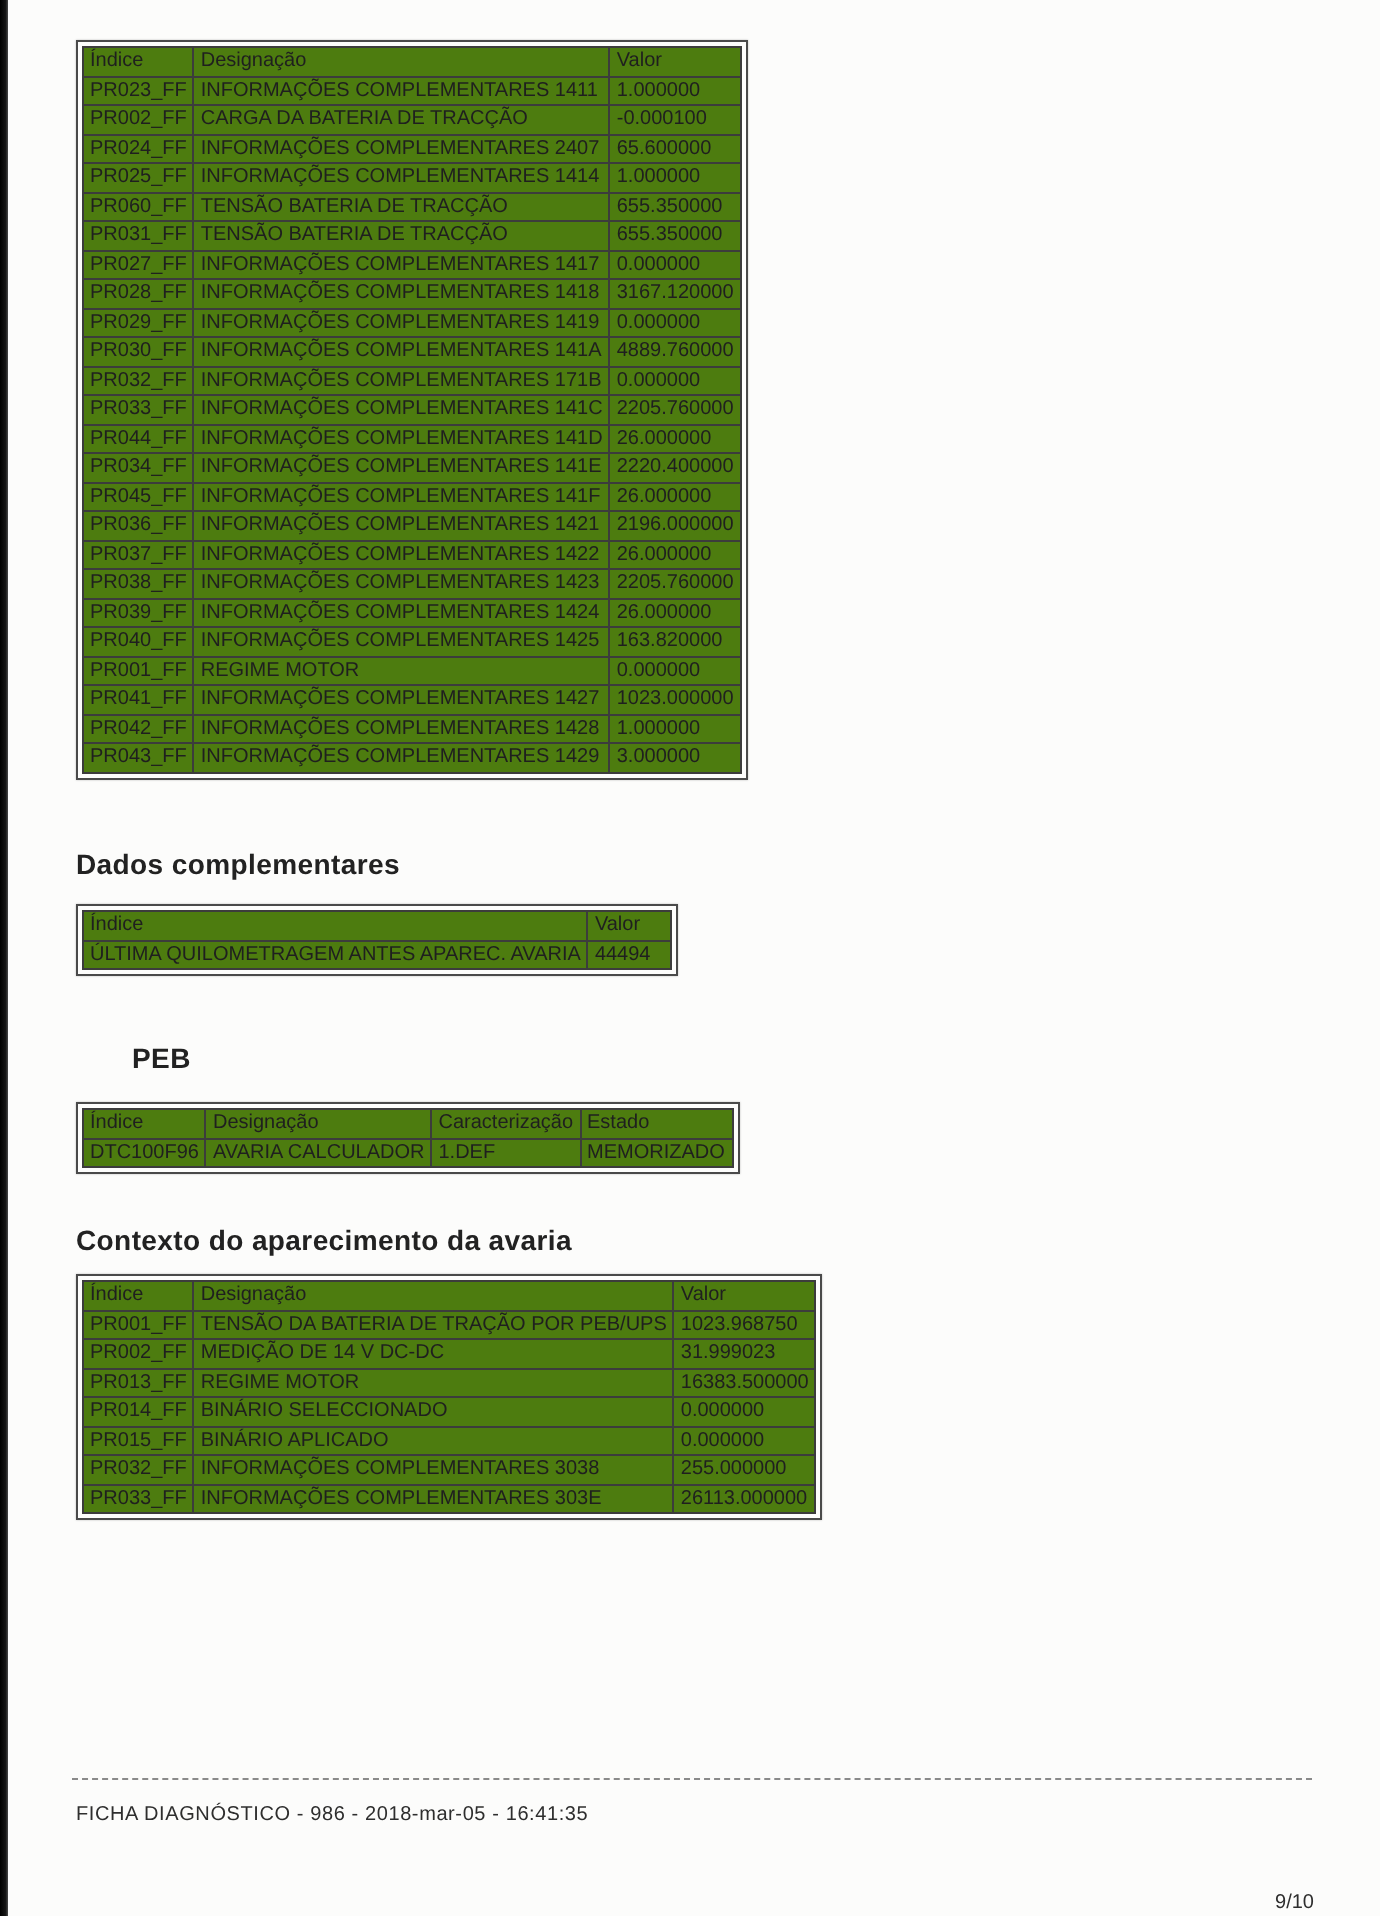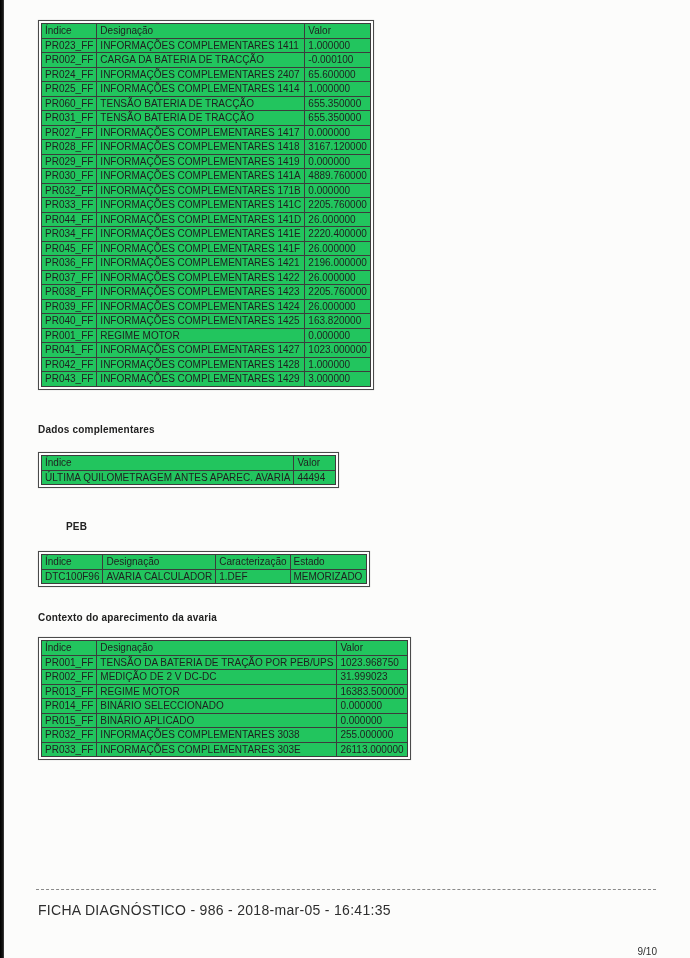--- a/index.html
+++ b/index.html
@@ -7,28 +7,28 @@
     position:relative; width:690px; height:958px; margin:0 auto;
     background:#fcfcfb; overflow:hidden;
     font-family:"Liberation Sans", sans-serif; color:#1f1f1f;
   }
   .scan-edge {
     position:absolute; left:0; top:0; width:4px; height:100%;
     background:linear-gradient(to right,#000 0%,#161616 70%,#4a4a4a 100%);
   }
   .section-title {
     position:absolute; left:38px;
-    font-size:10px; font-weight:bold; color:#222; letter-spacing:.2px;
+    font-size:14px; font-weight:bold; color:#222; letter-spacing:.2px;
   }
   .frame {
     position:absolute; left:38px;
     border:1px solid #4a4a4a; padding:2px; background:#fdfdfc;
     box-shadow:0 0 1px rgba(0,0,0,.25);
   }
-  table { border-collapse:collapse; table-layout:fixed; background:#22c55e; }
+  table { border-collapse:collapse; table-layout:fixed; background:#4d7c0f; }
   th, td {
     box-sizing:border-box;
     border:1px solid #3c3c3c;
     font-size:10px; font-weight:normal; text-align:left;
     height:14.5px; line-height:11px; padding:1px 3px;
     white-space:nowrap; overflow:hidden; color:#1f1f1f;
     vertical-align:middle;
   }
   
   .tbl-main th:nth-child(1){width:52px}
@@ -46,21 +46,21 @@
   .tbl-ctx th:nth-child(1){width:55px}
   .tbl-ctx th:nth-child(2){width:232px}
   .tbl-ctx th:nth-child(3){width:70px}
 
   .footer-rule {
     position:absolute; left:36px; top:889px; width:620px; height:0;
     border-top:1px dashed #8a8a8a;
   }
   .footer-text {
     position:absolute; left:38px; top:902px;
-    font-size:14px; color:#2e2e2e; letter-spacing:.3px;
+    font-size:10px; color:#2e2e2e; letter-spacing:.3px;
   }
   .page-num {
     position:absolute; right:33px; top:902px;
     font-size:10px; color:#2e2e2e;margin-top:44px;
   }
   .pos-main  { top:20px; }
   .t-dados   { top:424px; }
   .pos-dados { top:452px; }
   .t-peb     { top:521px;padding-left:28px; }
   .pos-peb   { top:551px; }
@@ -258,21 +258,21 @@
           </tr>
         </thead>
       <tbody>
           <tr>
             <td>PR001_FF</td>
             <td>TENSÃO DA BATERIA DE TRAÇÃO POR PEB/UPS</td>
             <td>1023.968750</td>
           </tr>
           <tr>
             <td>PR002_FF</td>
-            <td>MEDIÇÃO DE 2 V DC-DC</td>
+            <td>MEDIÇÃO DE 14 V DC-DC</td>
             <td>31.999023</td>
           </tr>
           <tr>
             <td>PR013_FF</td>
             <td>REGIME MOTOR</td>
             <td>16383.500000</td>
           </tr>
           <tr>
             <td>PR014_FF</td>
             <td>BINÁRIO SELECCIONADO</td>

